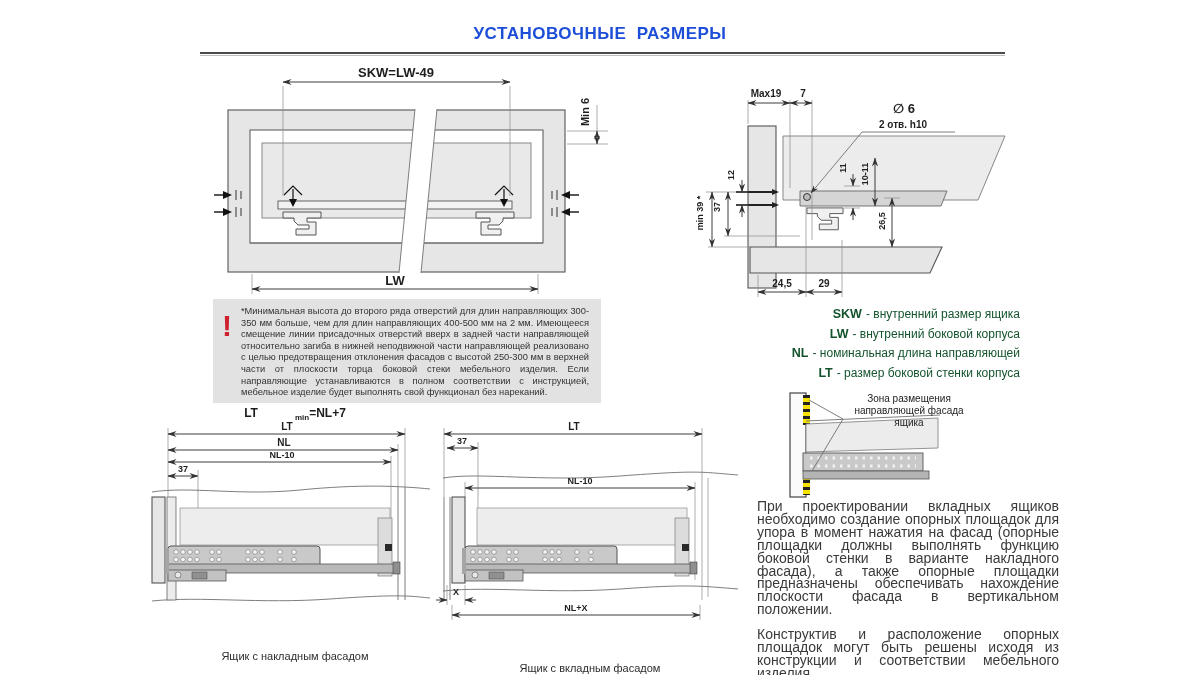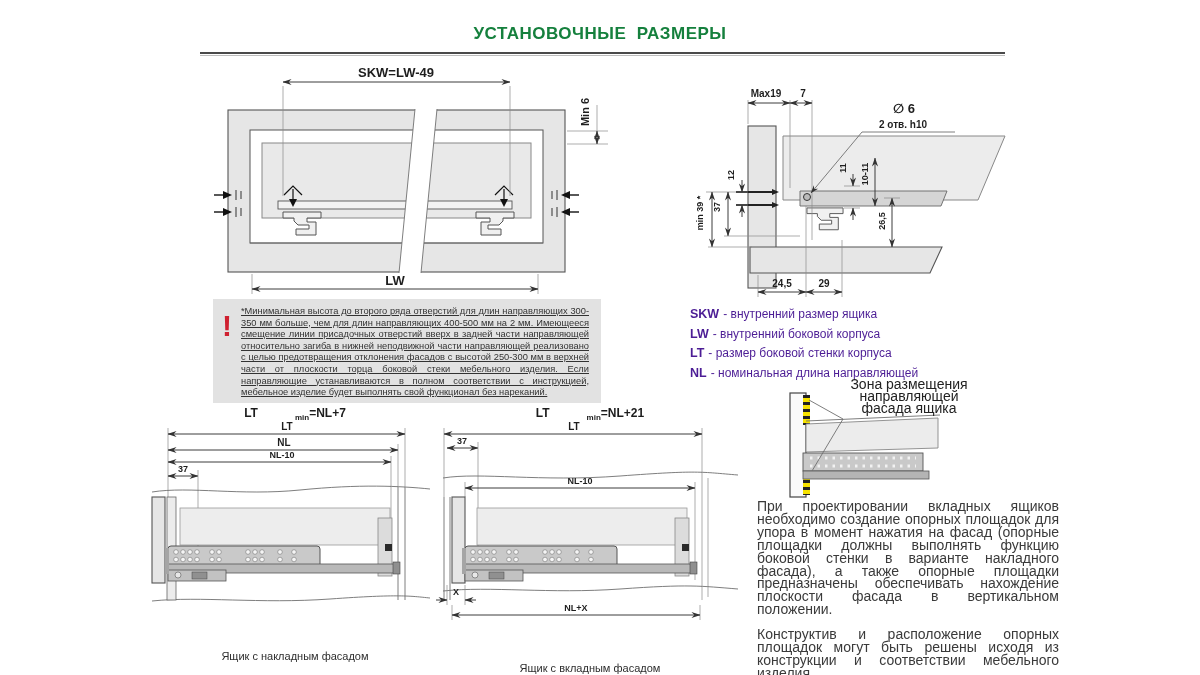--- a/index.html
+++ b/index.html
@@ -1,48 +1,48 @@
 <!DOCTYPE html>
 <html><head>
 <meta charset="utf-8">
 <style>
   html,body{margin:0;padding:0;background:#fff;}
   #stage{position:relative;width:1200px;height:675px;background:#ffffff;overflow:hidden;
          font-family:"Liberation Sans","DejaVu Sans",sans-serif;color:#222;}
   .abs{position:absolute;}
   
   .page-title{left:0;top:24px;width:1200px;text-align:center;font-size:17px;font-weight:bold;
-              letter-spacing:.5px;white-space:pre;color:#15803d;}
+              letter-spacing:.5px;white-space:pre;color:#1d4ed8;}
   .rule1{left:200px;top:52px;width:805px;height:2px;background:#4a4a4a;}
   .rule2{left:200px;top:55px;width:805px;height:1px;background:#bdbdbd;}
   
   svg{position:absolute;overflow:visible;}
   svg text{font-family:"Liberation Sans","DejaVu Sans",sans-serif;font-weight:bold;fill:#1e1e1e;}
   .s9{font-size:9px;}.s10{font-size:10px;}.s11{font-size:11px;}.s13{font-size:13px;}
   .dim{stroke:#3d3d3d;stroke-width:1;fill:none;}
   .ext{stroke:#8a8a8a;stroke-width:.7;fill:none;}
   .thin{stroke:#6f6f6f;stroke-width:.9;fill:none;}
   .part{fill:#e6e6e6;stroke:#555;stroke-width:1.1;}
   .white{fill:#fff;stroke:#555;stroke-width:1;}
   
   .note{left:213px;top:299px;width:388px;height:104px;background:#e2e2e2;box-sizing:border-box;
         padding:7px 12px 6px 28px;}
   .note-mark{position:absolute;left:9px;top:12px;font-size:30px;font-weight:bold;color:#cf2030;line-height:1;}
-  .note-text{font-size:9.3px;line-height:11.6px;text-align:justify;color:#333;text-decoration:underline;}
+  .note-text{font-size:9.3px;line-height:11.6px;text-align:justify;color:#333;}
   
   .legend{left:690px;top:305px;width:330px;}
-  .legend-row{font-size:12px;line-height:19.5px;color:#4c1d95;}
+  .legend-row{font-size:12px;line-height:19.5px;color:#14532d;text-align:right;}
   .legend-row b{font-size:12.5px;}
   .legend-row span{margin-left:4px;}
   
   .formula{font-size:12px;font-weight:bold;text-align:center;color:#1c1c1c;}
   .formula sub{font-size:8px;margin-left:37px;}
   .caption{font-size:11px;text-align:center;color:#2e2e2e;margin-top:20px;}
   
-  .zone-label{left:843px;top:378px;width:132px;font-size:14px;line-height:12px;text-align:center;color:#222;}
+  .zone-label{left:843px;top:393px;width:132px;font-size:10px;line-height:12px;text-align:center;color:#222;}
   .paras{left:757px;top:500px;width:302px;font-size:14px;line-height:12.9px;text-align:justify;color:#3a3a3a;}
   .paras p{margin:0 0 12px 0;}
 </style>
 </head>
 <body>
 
 <div id="stage">
 
   <svg width="0" height="0" aria-hidden="true">
     <defs>
@@ -203,22 +203,22 @@
   </svg>
 
   <div class="abs note">
     <span class="note-mark">!</span>
     <div class="note-text">*Минимальная высота до второго ряда отверстий для длин направляющих 300-350 мм больше, чем для длин направляющих 400-500 мм на 2 мм. Имеющееся смещение линии присадочных отверстий вверх в задней части направляющей относительно загиба в нижней неподвижной части направляющей реализовано с целью предотвращения отклонения фасадов с высотой 250-300 мм в верхней части от плоскости торца боковой стеки мебельного изделия. Если направляющие устанавливаются в полном соответствии с инструкцией, мебельное изделие будет выполнять свой функционал без нареканий.</div>
   </div>
 
   <div class="abs legend">
     <div class="legend-row"><b>SKW</b><span>- внутренний размер ящика</span></div>
     <div class="legend-row"><b>LW</b><span>- внутренний боковой корпуса</span></div>
+    <div class="legend-row"><b>NL</b><span>- номинальная длина направляющей</span></div>
     <div class="legend-row"><b>LT</b><span>- размер боковой стенки корпуса</span></div>
-    <div class="legend-row"><b>NL</b><span>- номинальная длина направляющей</span></div>
   </div>
 
   <div class="abs formula" style="left:150px;top:406px;width:290px">
     <span>LT</span><sub>min</sub><span>=NL+7</span>
   </div>
   <svg style="left:150px;top:403px" width="290" height="220" viewBox="150 403 290 220">
     <line x1="168" y1="428" x2="168" y2="497" class="ext"></line>
     <line x1="405" y1="428" x2="405" y2="487" class="ext"></line>
     <line x1="168" y1="434" x2="405" y2="434" class="dim" marker-start="url(#arr)" marker-end="url(#arr)"></line>
     <text x="287" y="430" text-anchor="middle" class="s10">LT</text>
@@ -234,23 +234,20 @@
     <path d="M152,492 C190,486 240,496 300,490 S400,486 430,489" class="thin"></path>
     <path d="M152,601 C200,596 260,604 330,599 S410,596 430,598" class="thin"></path>
     <line x1="398" y1="487" x2="398" y2="600" class="thin"></line>
     <line x1="405" y1="487" x2="405" y2="600" class="thin"></line>
     <rect x="152" y="497" width="13" height="86" class="part"></rect>
     <rect x="167" y="497" width="9" height="103" fill="#ececec" stroke="#666" stroke-width=".8"></rect>
     <use href="#dunit" transform="translate(168,497)"></use>
   </svg>
   <div class="abs caption" style="left:150px;top:630px;width:290px">Ящик с накладным фасадом</div>
 
-  <div class="abs formula" style="left:440px;top:406px;width:300px">
-    <span>LT</span><sub>min</sub><span>=NL+21</span>
-  </div>
   <svg style="left:440px;top:403px" width="300" height="220" viewBox="440 403 300 220">
     <line x1="444" y1="428" x2="444" y2="497" class="ext"></line>
     <line x1="702" y1="428" x2="702" y2="600" class="ext"></line>
     <line x1="444" y1="434" x2="702" y2="434" class="dim" marker-start="url(#arr)" marker-end="url(#arr)"></line>
     <text x="574" y="430" text-anchor="middle" class="s10">LT</text>
     <line x1="447" y1="448" x2="478" y2="448" class="dim" marker-start="url(#arr)" marker-end="url(#arr)"></line>
     <line x1="478" y1="442" x2="478" y2="552" class="ext"></line>
     <text x="462" y="444" text-anchor="middle" class="s9">37</text>
     <path d="M443,478 C480,472 540,482 620,476 S700,472 738,475" class="thin"></path>
     <line x1="465" y1="482" x2="465" y2="497" class="ext"></line>

